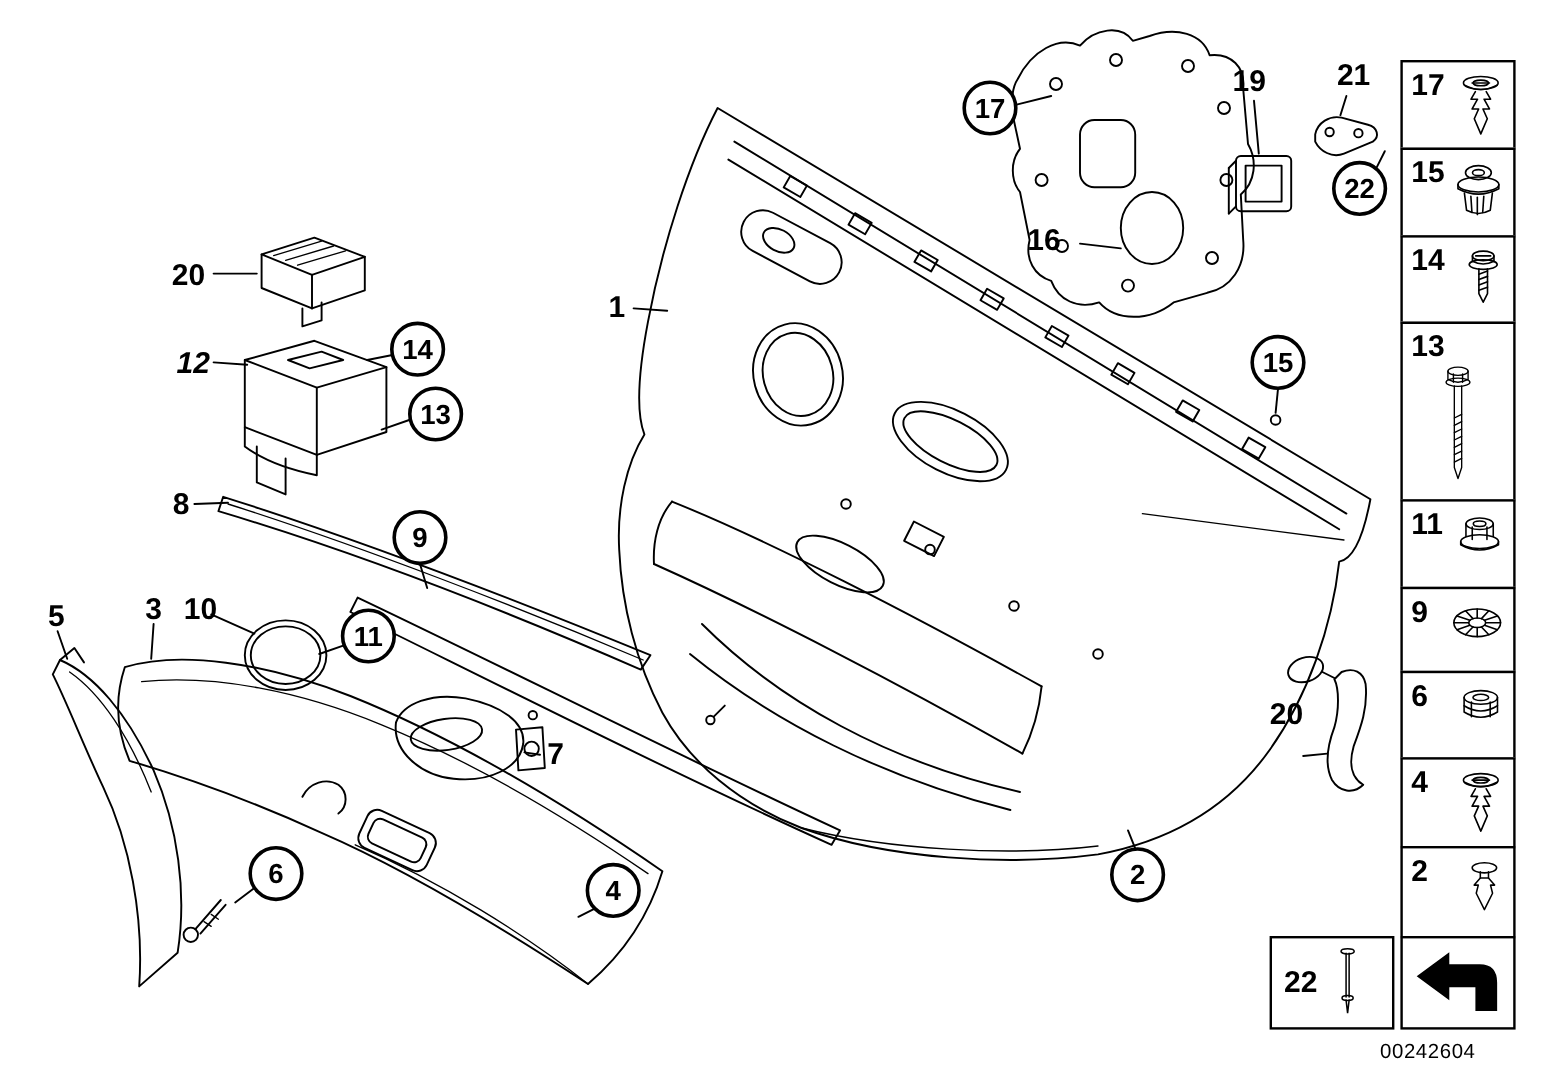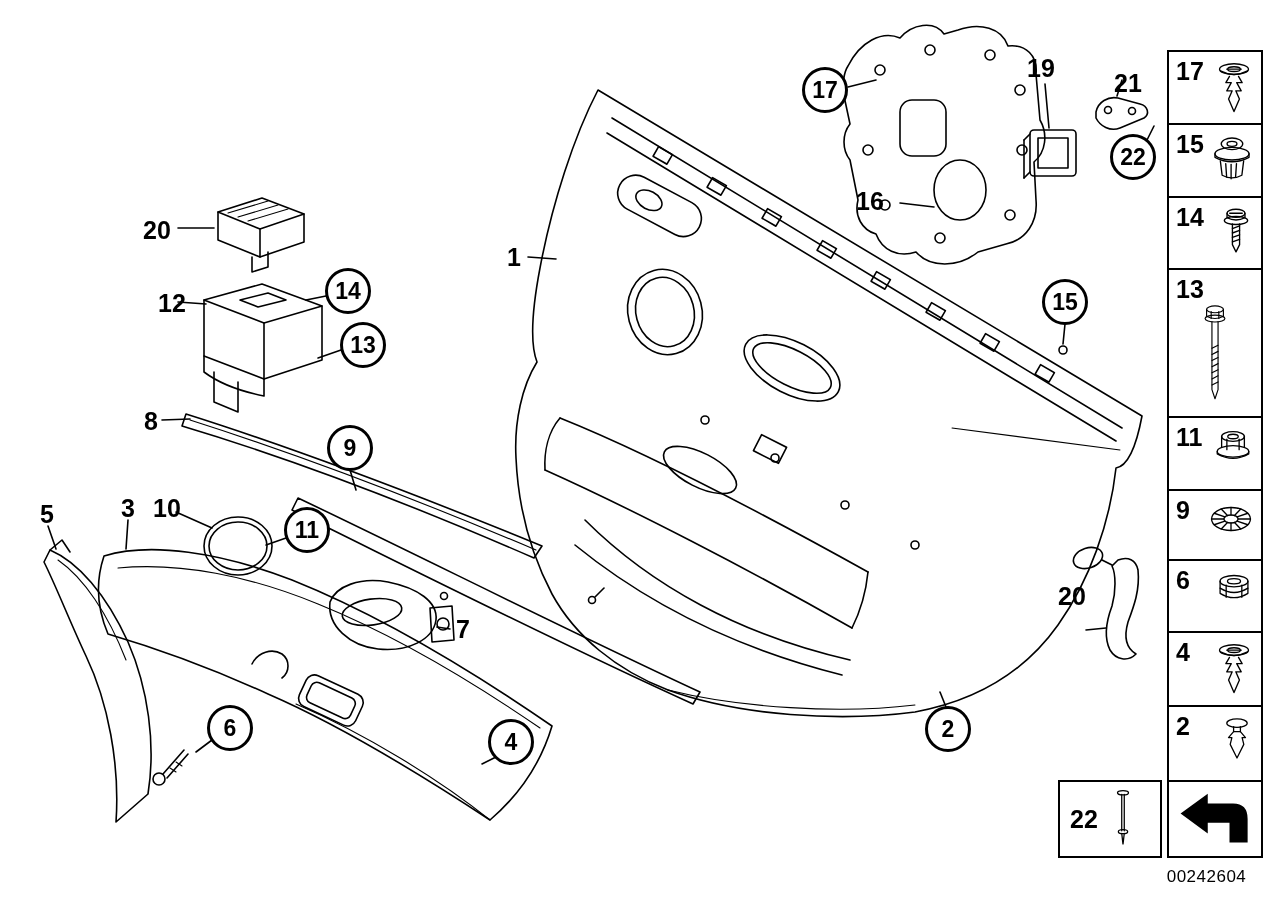--- a/index.html
+++ b/index.html
@@ -34,21 +34,21 @@
   .b6  { top:509px; height:74px; }
   .b4  { top:581px; height:76px; }
   .b2  { top:655px; height:77px; }
   .arrowbox { top:730px; height:78px; align-items:center; justify-content:center; padding:0; }
   .arrowbox svg { margin:0; }
   .arrowbox path { fill:#000; stroke:none; }
   .pinbox { position:absolute; left:1058px; top:780px; width:104px; height:78px; border:2px solid #000;
             background:#fff; display:flex; align-items:center; padding:0 10px; gap:14px; }
   .pinbox .slabel { font-size:25px; font-weight:700; }
   .pinbox svg path, .pinbox svg ellipse { stroke:#000; fill:none; stroke-width:1.5; stroke-linecap:round; }
-  .diagram-id { position:absolute; left:1150px; top:867px; width:113px; text-align:center;
+  .diagram-id { position:absolute; left:1150px; top:867px; width:113px; text-align:left;
                 font-size:17px; letter-spacing:0.5px; }
 </style>
 </head>
 <body>
 
 <div class="stage">
 
   <svg class="art" width="1288" height="910" viewBox="0 0 1288 910">
 
     <g>
@@ -234,30 +234,30 @@
       <line x1="1065" y1="324" x2="1063" y2="344"></line>
       <circle cx="1063" cy="350" r="4"></circle>
       <line x1="848" y1="87" x2="876" y2="80"></line>
       <line x1="946" y1="707" x2="940" y2="692"></line>
       <line x1="1086" y1="630" x2="1106" y2="628"></line>
     </g>
   </svg>
 
   <div id="callouts">
       <div class="co plain" style="left: 157px; top: 230px;">20</div>
-      <div class="co plain" style="left: 172px; top: 303px;">12</div>
+      <div class="co plain" style="left: 161px; top: 303px; font-style: italic;">12</div>
       <div class="co plain" style="left: 151px; top: 421px;">8</div>
       <div class="co plain" style="left: 47px; top: 514px;">5</div>
       <div class="co plain" style="left: 128px; top: 508px;">3</div>
       <div class="co plain" style="left: 167px; top: 508px;">10</div>
       <div class="co plain" style="left: 514px; top: 257px;">1</div>
       <div class="co plain" style="left: 463px; top: 629px;">7</div>
       <div class="co plain" style="left: 870px; top: 201px;">16</div>
       <div class="co plain" style="left: 1041px; top: 68px;">19</div>
-      <div class="co plain" style="left: 1128px; top: 63px; margin-top: 20px;">21</div>
+      <div class="co plain" style="left: 1128px; top: 63px;">21</div>
       <div class="co plain" style="left: 1072px; top: 596px;">20</div>
       <div class="co circle" style="left: 825px; top: 90px;">17</div>
       <div class="co circle" style="left: 1133px; top: 157px;">22</div>
       <div class="co circle" style="left: 1065px; top: 302px;">15</div>
       <div class="co circle" style="left: 348px; top: 291px;">14</div>
       <div class="co circle" style="left: 363px; top: 345px;">13</div>
       <div class="co circle" style="left: 350px; top: 448px;">9</div>
       <div class="co circle" style="left: 307px; top: 530px;">11</div>
       <div class="co circle" style="left: 230px; top: 728px;">6</div>
       <div class="co circle" style="left: 511px; top: 742px;">4</div>

